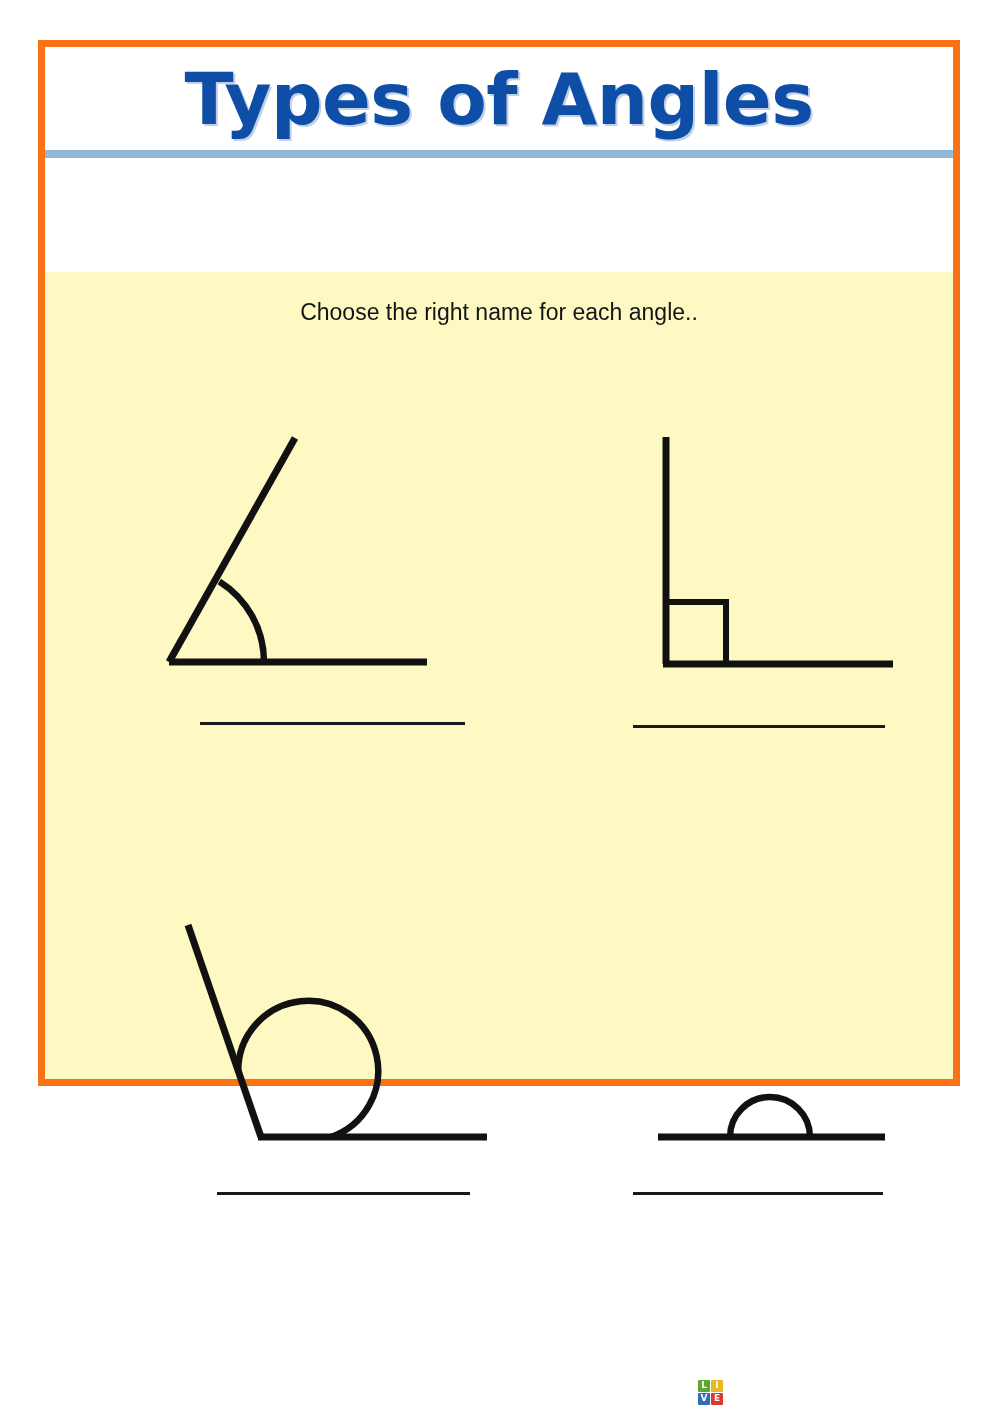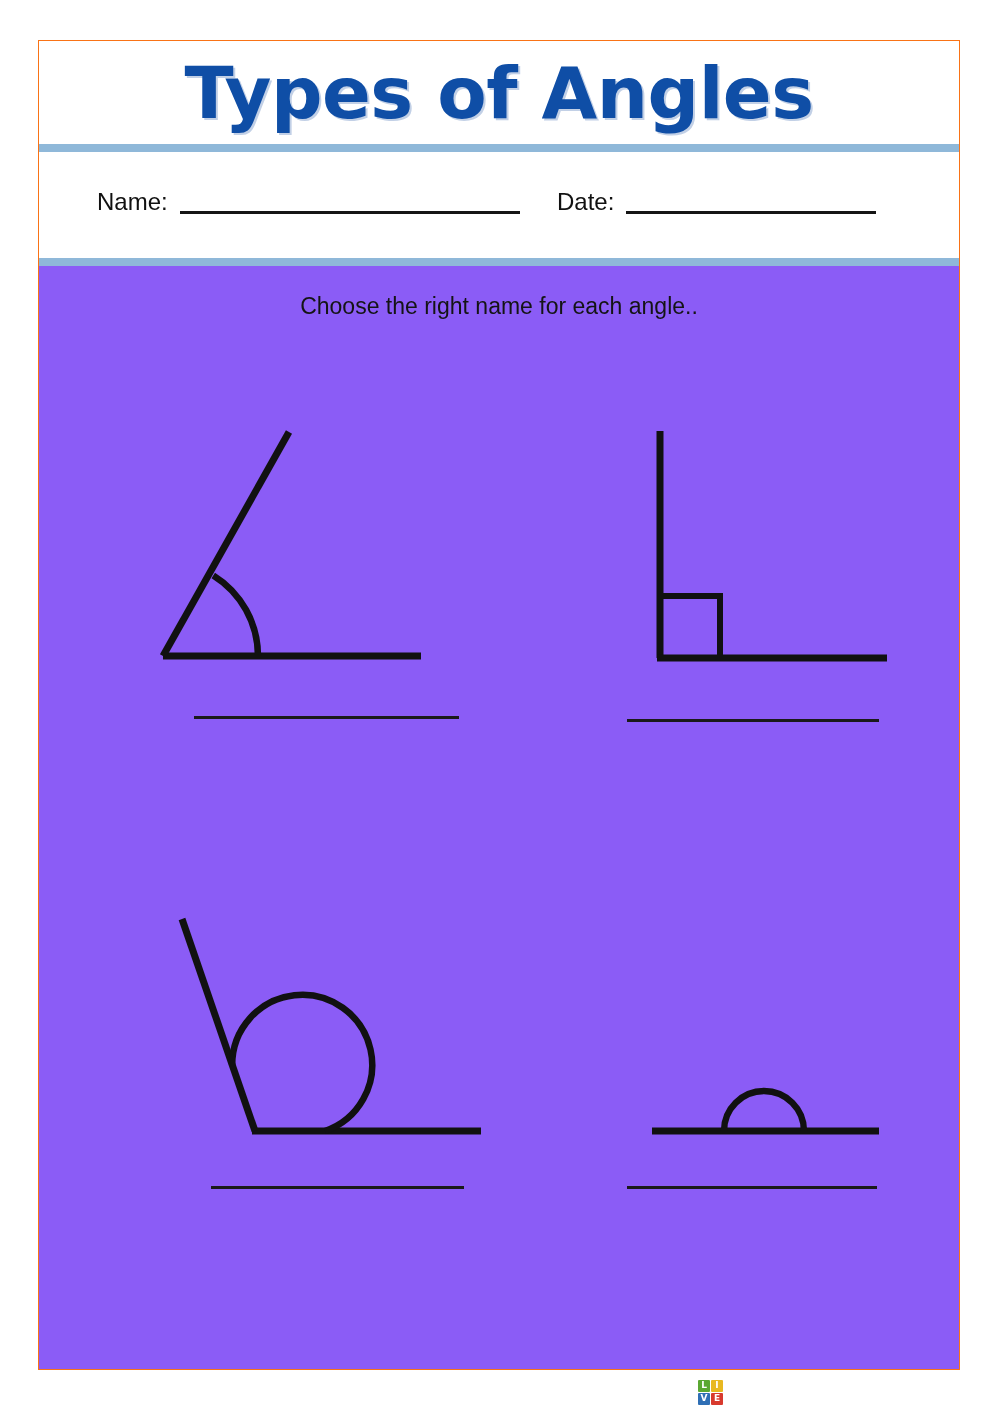--- a/index.html
+++ b/index.html
@@ -15,23 +15,23 @@
     font-family: "Liberation Sans", sans-serif;
     overflow: hidden;
   }
 
   
   #worksheet-frame {
     position: absolute;
     left: 38px;
     top: 40px;
     width: 922px;
-    height: 1330px;
+    height: 1046px;
     box-sizing: border-box;
-    border: 1px solid #f97316;
+    border: 7px solid #f97316;
     background: #ffffff;
   }
 
   
   #title-band {
     position: absolute;
     left: 0;
     top: 0;
     width: 100%;
     height: 111px;
@@ -87,21 +87,21 @@
   #name-line { width: 340px; }
   #date-line { width: 250px; }
 
   
   #body-area {
     position: absolute;
     left: 0;
     top: 225px;
     right: 0;
     bottom: 0;
-    background: #8b5cf6;
+    background: #fef9c3;
   }
   #instruction {
     position: absolute;
     top: 27px;
     left: 0;
     width: 100%;
     text-align: center;
     font-family: "Liberation Sans", sans-serif;
     font-size: 23px;
     color: #141414;
@@ -173,33 +173,20 @@
 </style>
 </head>
 <body>
 
 <div id="worksheet-frame">
 
   <div id="title-band">
     <div id="worksheet-title">Types of Angles</div>
   </div>
 
-  <div id="namedate-band">
-
-    <div class="field-group" id="name-group">
-      <span class="field-label">Name:</span>
-      <span class="write-line" id="name-line"></span>
-    </div>
-
-    <div class="field-group" id="date-group">
-      <span class="field-label">Date:</span>
-      <span class="write-line" id="date-line"></span>
-    </div>
-
-  </div>
 
   <div id="body-area">
 
     <div id="instruction">Choose the right name for each angle..</div>
 
     <div class="question" id="q1">
       <svg class="angle-figure" width="380" height="290" viewBox="0 0 380 290">
 
         <line x1="34" y1="250" x2="292" y2="250" stroke="#111111" stroke-width="7" stroke-linecap="butt"></line>
 

